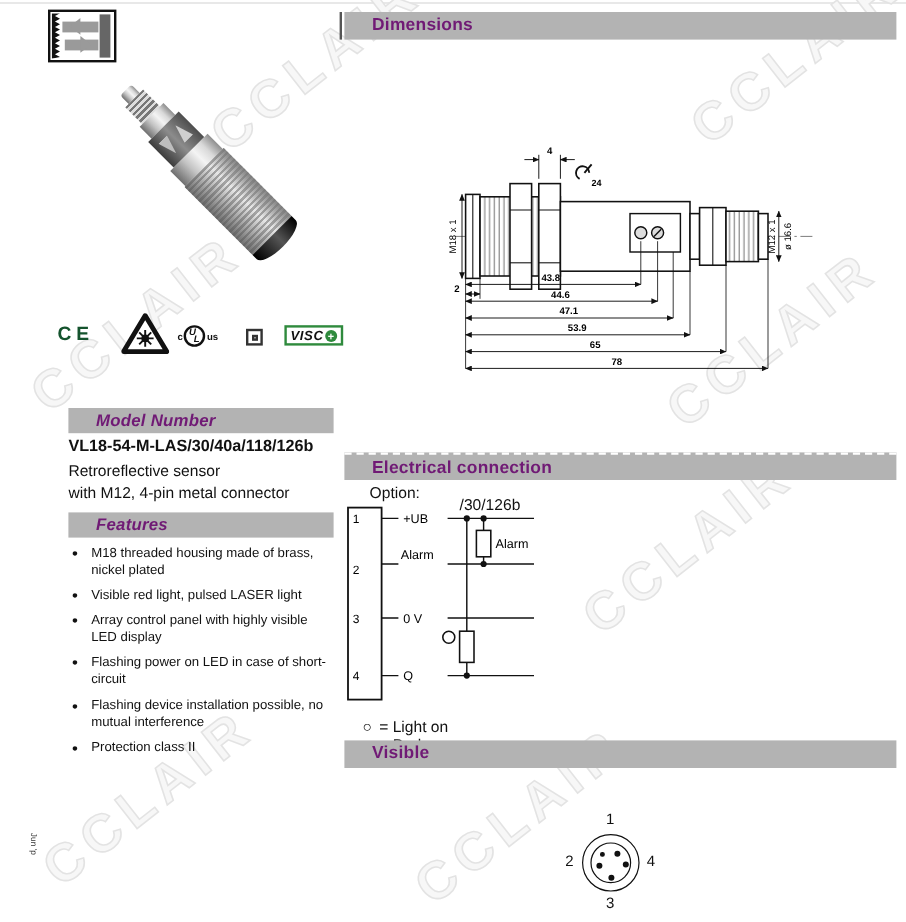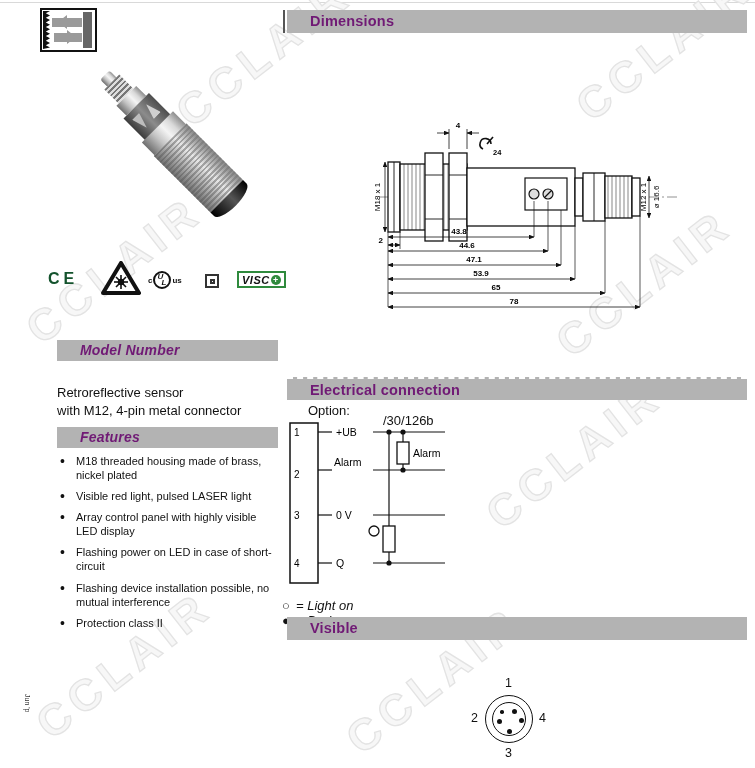--- a/index.html
+++ b/index.html
@@ -83,21 +83,21 @@
   .features-list { position:absolute; left:57px; top:454px; width:222px; list-style:none; z-index:1; }
   .features-list li { position:relative; padding-left:19px; font-size:11px; line-height:1.28; margin-bottom:7px; }
   .features-list li::before { content:"•"; position:absolute; left:3px; top:-1px; font-size:14px; }
 
   .edge-note { position:absolute; left:31px; top:694px; font-size:7px; color:#333;
                transform:rotate(90deg); transform-origin:top left; white-space:nowrap; z-index:1; }
 
   
   .opt-label { position:absolute; left:308px; top:403px; font-size:13px; z-index:1; }
   .opt-value { position:absolute; left:383px; top:413px; font-size:13px; z-index:1; }
-  .legend-row { position:absolute; left:282px; font-size:13px; z-index:1;font-style:italic; }
+  .legend-row { position:absolute; left:302px; font-size:13px; z-index:1; }
   .legend-row .sym { display:inline-block; width:14px; font-size:13px; }
 
   svg text { font-family:"Liberation Sans", sans-serif; }
 
   
   .pn-outer { position:absolute; left:485px; top:695px; width:48px; height:48px; border:1.5px solid #111; border-radius:50%; z-index:1; }
   .pn-inner { position:absolute; left:492px; top:702px; width:34px; height:34px; border:1.5px solid #111; border-radius:50%; z-index:1; }
   .pn-dot { position:absolute; background:#111; border-radius:50%; z-index:2; }
   .pn-label { position:absolute; font-size:12.5px; z-index:1; }
 </style>
@@ -154,20 +154,21 @@
   </span>
   <span class="cert sqsq">
       <span class="inner"></span>
     </span>
   <span class="cert visco">
     <span class="vtxt">VISC</span>
     <span class="vplus">+</span>
   </span>
 
   <div class="bar bar-left" style="top:340px;">Model Number</div>
+  <div class="model-value">VL18-54-M-LAS/30/40a/118/126b</div>
   <div class="model-d1">Retroreflective sensor</div>
   <div class="model-d2">with M12, 4-pin metal connector</div>
 
   <div class="bar bar-left" style="top:427px;">Features</div>
   <ul class="features-list">
     <li>M18 threaded housing made of brass, nickel plated</li>
     <li>Visible red light, pulsed LASER light</li>
     <li>Array control panel with highly visible LED display</li>
     <li>Flashing power on LED in case of short-circuit</li>
     <li>Flashing device installation possible, no mutual interference</li>

